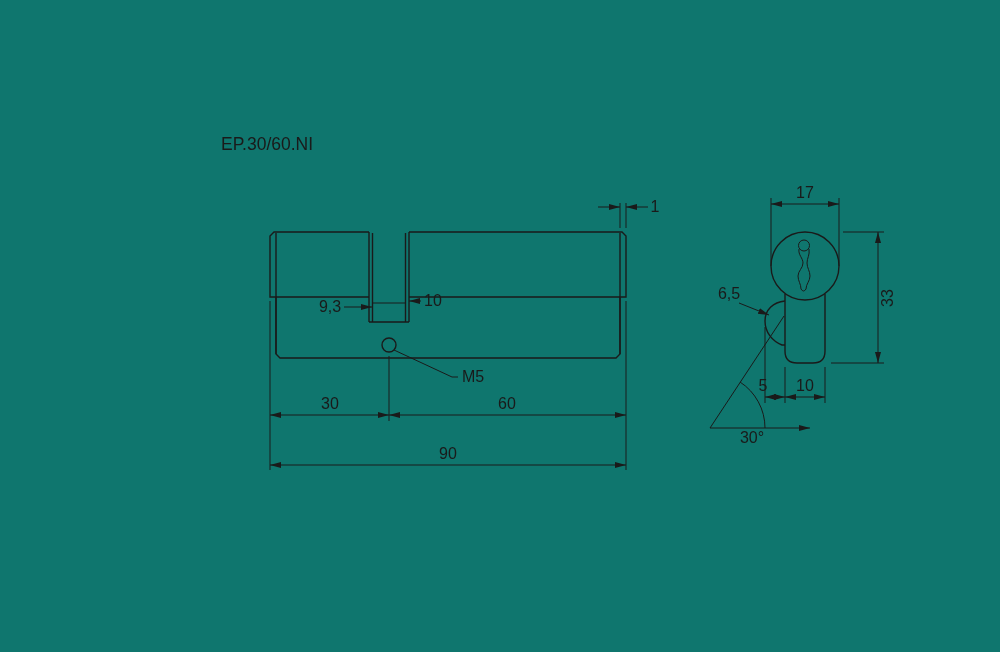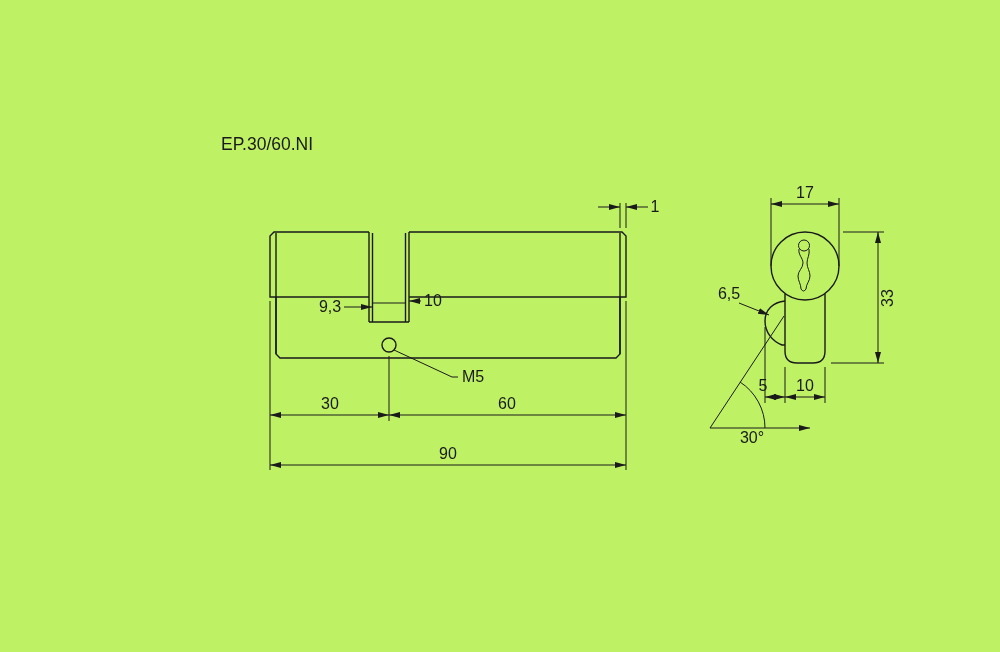--- a/index.html
+++ b/index.html
@@ -1,16 +1,16 @@
 <!DOCTYPE html>
 <html><head>
 <meta charset="utf-8">
 <style>
   html,body{margin:0;padding:0;background:#ffffff;}
-  .stage{width:1000px;height:652px;background:#bef264;position:relative;overflow:hidden;}
+  .stage{width:1000px;height:652px;background:#0f766e;position:relative;overflow:hidden;}
   svg{display:block;}
   svg text{font-family:"Liberation Sans",sans-serif;font-size:16px;fill:#1a1a1a;}
   .title-text{font-size:17.5px;}
   .outline{fill:none;stroke:#1a1a1a;stroke-width:1.4;stroke-linejoin:miter;stroke-linecap:butt;}
   .thin{fill:none;stroke:#1a1a1a;stroke-width:1;}
   .mid{text-anchor:middle;}
 </style>
 </head>
 <body>
 

